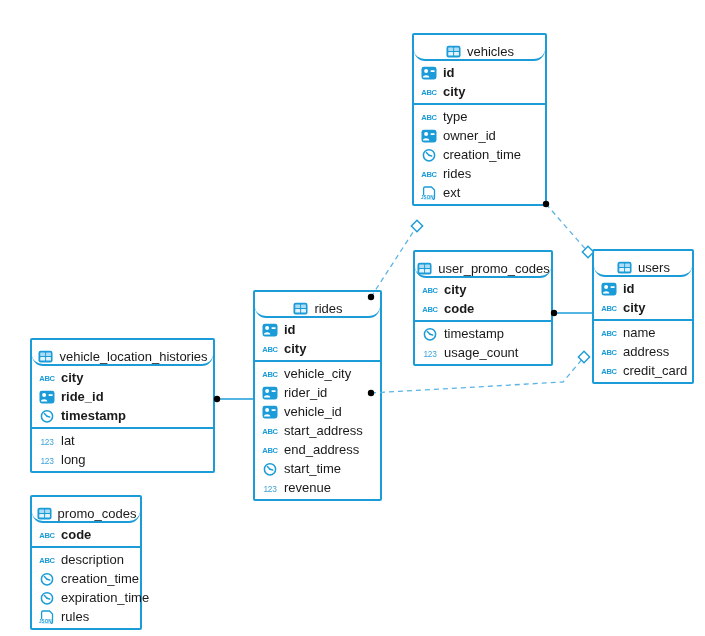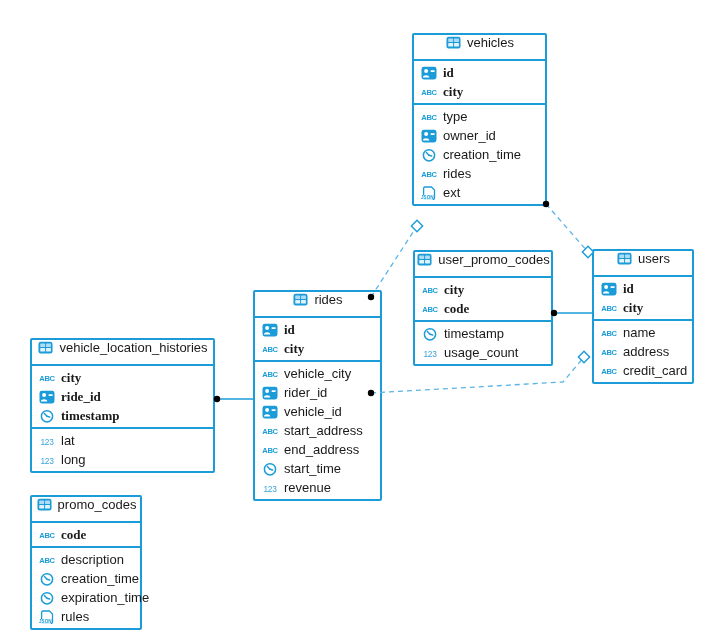--- a/index.html
+++ b/index.html
@@ -21,34 +21,34 @@
   .diamond{fill:#ffffff;stroke:#1b9cd8;stroke-width:1.4;}
   .table{
     position:absolute;
     background:#ffffff;
     border:2px solid #1b9cd8;
     border-radius:2px;
     box-sizing:border-box;
     z-index:2;
   }
   .thead{
-    display:flex;align-items:flex-start;justify-content:center;gap:5px;
+    display:flex;align-items:flex-end;justify-content:center;gap:5px;
     height:24px;
     border-bottom:2px solid #1b9cd8;
     font-size:13px;color:#1a1a1a;
-    padding:0 5px;white-space:nowrap;
+    padding:0 5px;white-space:nowrap;border-radius:11px;
   }
   .sect{padding:2px 0;}
   .sect.pk{border-bottom:2px solid #1b9cd8;}
   .row{
     display:flex;align-items:center;gap:5px;
     height:19px;padding:0 6px;
     font-size:13px;color:#1a1a1a;white-space:nowrap;
   }
-  .sect.pk .row .fname{font-weight:bold;font-family:Liberation Serif, serif;}
+  .sect.pk .row .fname{font-weight:bold;}
   .icon{width:18px;height:16px;flex:none;}
   .ticon{width:17px;height:15px;flex:none;}
 </style>
 </head>
 <body>
 
 <svg width="0" height="0" style="position:absolute" aria-hidden="true">
   <defs>
     <symbol id="i-table" viewBox="0 0 18 16">
       <rect x="1.5" y="1.8" width="15" height="12.6" rx="2.4" fill="#1b9cd8"></rect>

